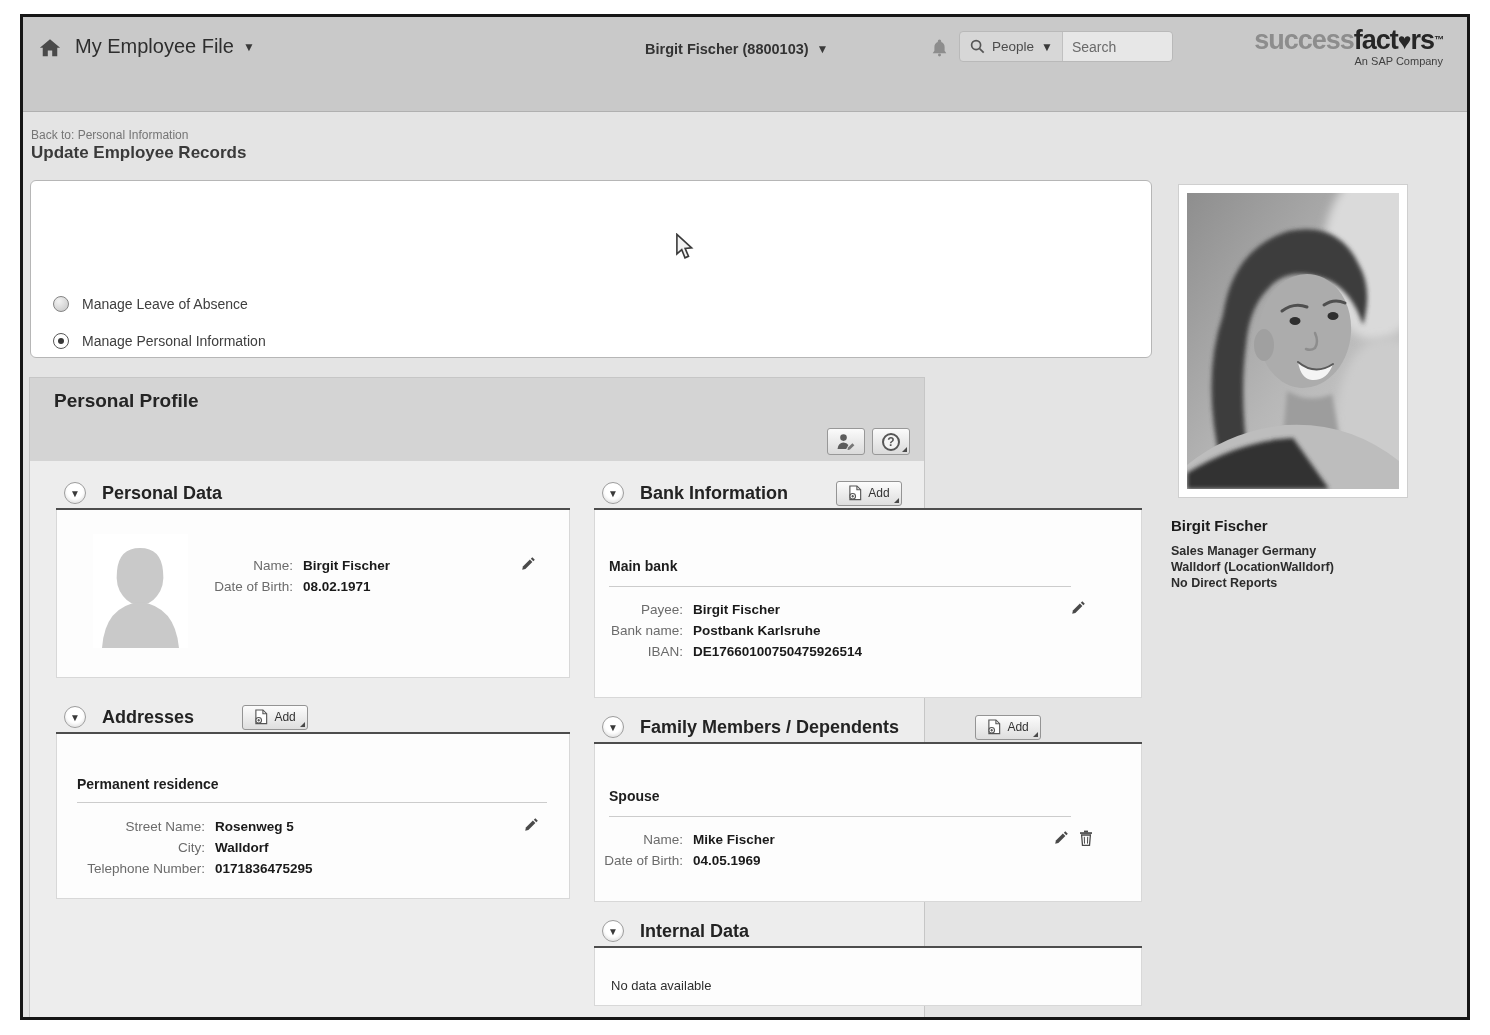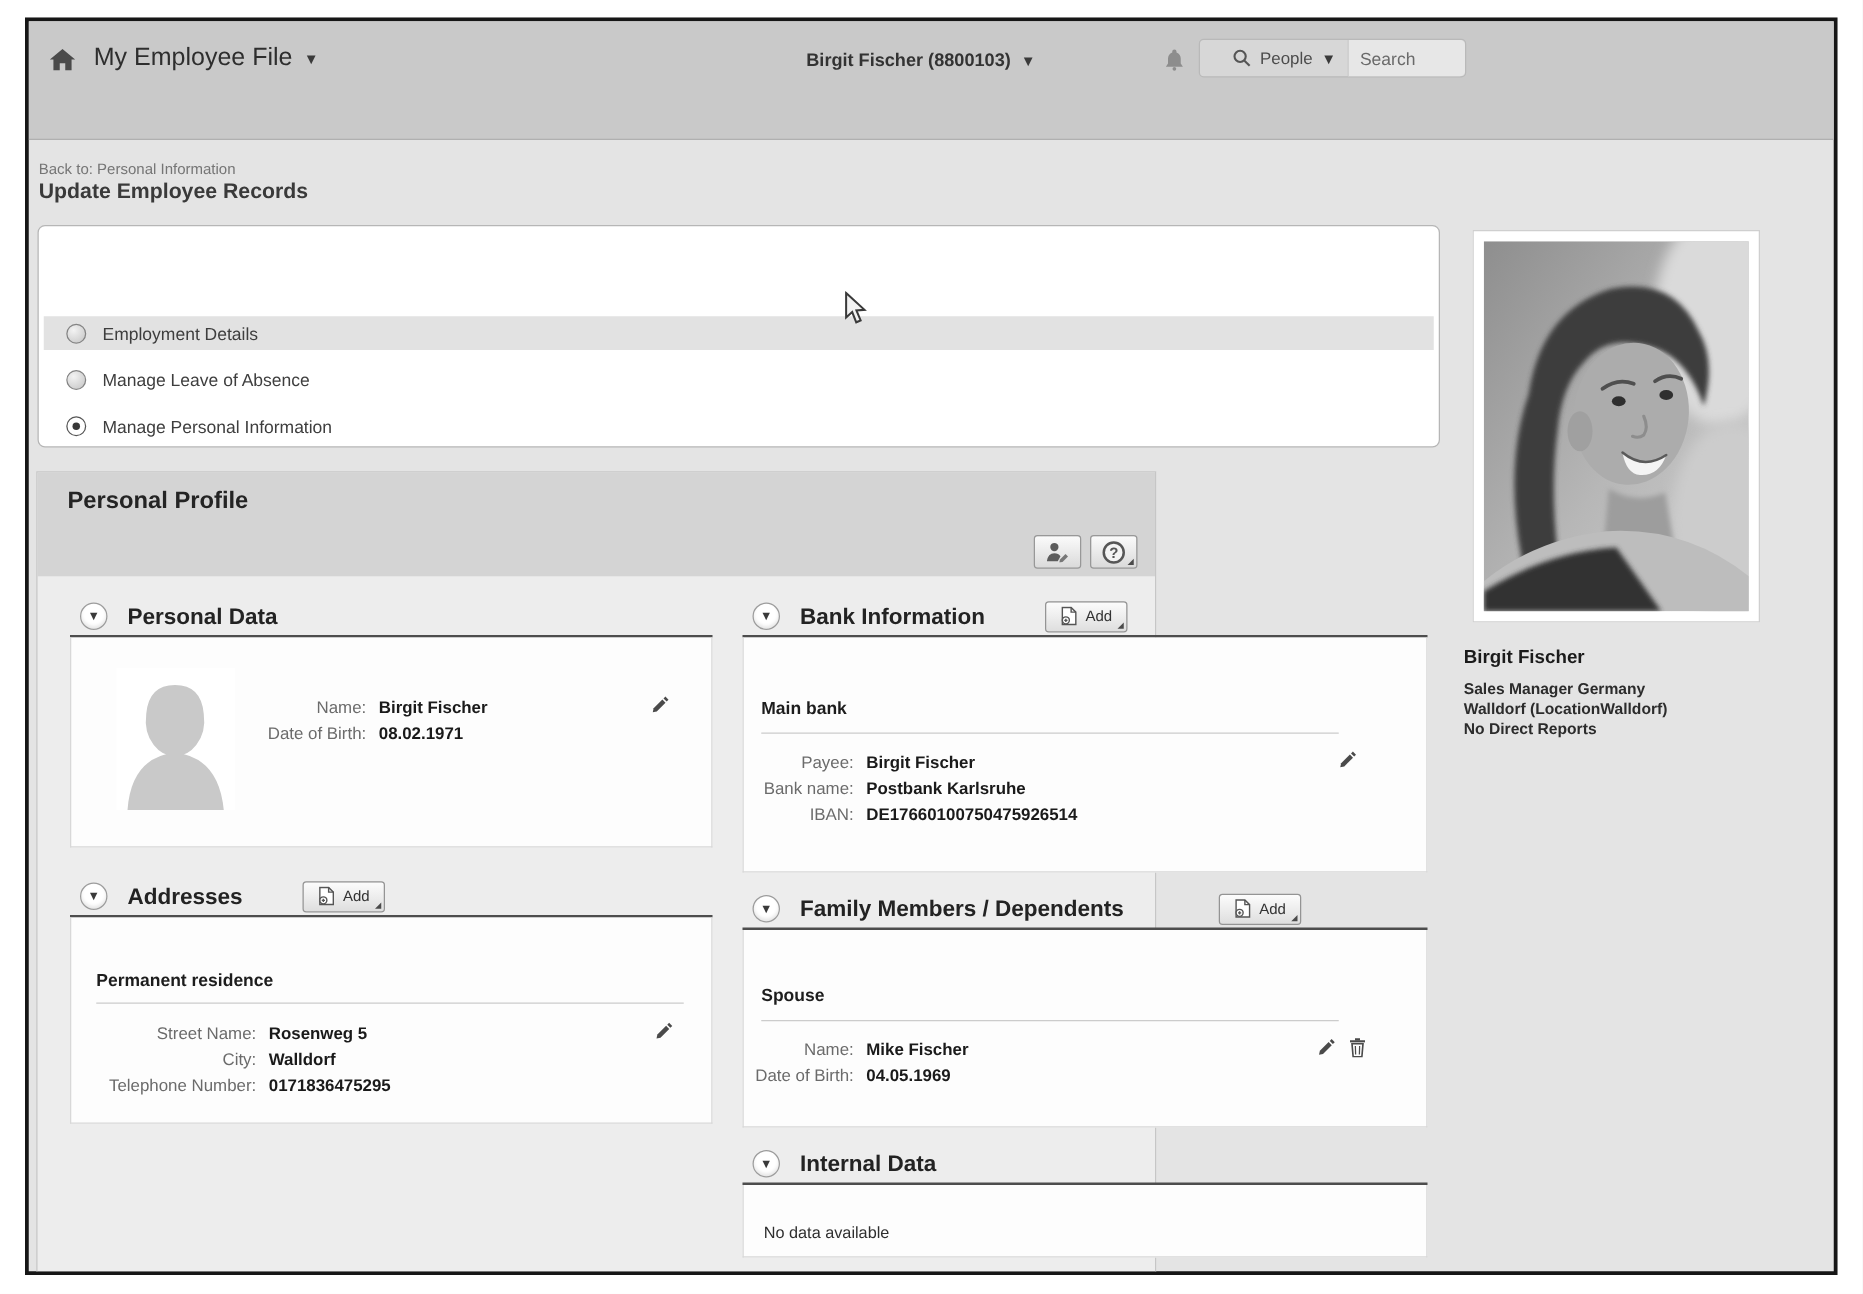--- a/index.html
+++ b/index.html
@@ -7,21 +7,21 @@
   body { position:relative; }
   .frame { position:absolute; left:20px; top:14px; width:1450px; height:1006px; border:3px solid #161616; background:#e4e4e4; overflow:hidden; }
 
   
   .topbar { position:absolute; left:0; top:0; width:100%; height:95px; background:#c9c9c9; border-bottom:1px solid #b0b0b0; }
   .home-btn { position:absolute; left:16px; top:21px; width:22px; height:20px; cursor:pointer; }
   .app-title { position:absolute; left:52px; top:18px; font-size:20px; color:#2e2e2e; cursor:pointer; display:flex; align-items:center; gap:9px; }
   .caret { font-size:12px; color:#3a3a3a; }
   .user-menu { position:absolute; left:622px; top:24px; font-size:14.5px; font-weight:bold; color:#333; display:flex; align-items:center; gap:8px; cursor:pointer; }
   .bell { position:absolute; left:908px; top:21px; width:17px; height:19px; cursor:pointer; }
-  .search-box { position:absolute; left:936px; top:14px; width:214px; height:31px; background:#d7d7d7; border:1px solid #b9b9b9; border-radius:4px; display:flex; align-items:center;padding-left:16px; }
+  .search-box { position:absolute; left:936px; top:14px; width:214px; height:31px; background:#d7d7d7; border:1px solid #b9b9b9; border-radius:4px; display:flex; align-items:center; }
   .search-scope { display:flex; align-items:center; gap:7px; padding:0 9px 0 10px; cursor:pointer; }
   .search-scope .scope-label { font-size:13.5px; color:#4c4c4c; }
   .search-input { flex:1; height:100%; min-width:0; background:#e7e7e7; border:none; outline:none; border-left:1px solid #c0c0c0; border-radius:0 4px 4px 0; padding:0 9px; font-size:14px; color:#555; font-family:"Liberation Sans", sans-serif; }
   .search-input::placeholder { color:#6a6a6a; opacity:1; }
   .logo { position:absolute; right:24px; top:9px; text-align:right; }
   .logo-line { font-size:27px; font-weight:bold; letter-spacing:-1px; line-height:28px; white-space:nowrap; }
   .logo-gray { color:#8d8d8d; } .logo-dark { color:#262626; }
   .logo-heart { color:#262626; font-size:23px; } .logo-tm { font-size:10px; vertical-align:top; color:#262626; }
   .logo-tagline { font-size:11px; color:#3f3f3f; margin-top:0; }
 
@@ -115,30 +115,30 @@
       <div class="search-scope">
         <svg width="15" height="15" viewBox="0 0 16 16">
             <circle cx="6.5" cy="6.5" r="4.8" fill="none" stroke="#555" stroke-width="1.8"></circle>
             <line x1="10.2" y1="10.2" x2="14.6" y2="14.6" stroke="#555" stroke-width="1.8"></line>
           </svg>
         <span class="scope-label">People</span>
         <span class="caret">▼</span>
       </div>
       <input class="search-input" type="text" placeholder="Search" style="">
     </div>
+    <div class="logo">
+      <div class="logo-line"><span class="logo-gray">success</span><span class="logo-dark">fact</span><span class="logo-heart">♥</span><span class="logo-dark">rs</span><span class="logo-tm">™</span></div>
+      <div class="logo-tagline">An SAP Company</div>
+    </div>
   </div>
 
   <div class="back-link">Back to: Personal Information</div>
   <div class="page-title">Update Employee Records</div>
 
   <div class="proposal-card">
-    <div class="option-row opt1 highlighted">
-      <span class="radio"></span>
-      <span class="option-label">Employment Details</span>
-    </div>
     <div class="option-row opt2">
       <span class="radio"></span>
       <span class="option-label">Manage Leave of Absence</span>
     </div>
     <div class="option-row opt3">
       <span class="radio selected"></span>
       <span class="option-label">Manage Personal Information</span>
     </div>
   </div>
 

